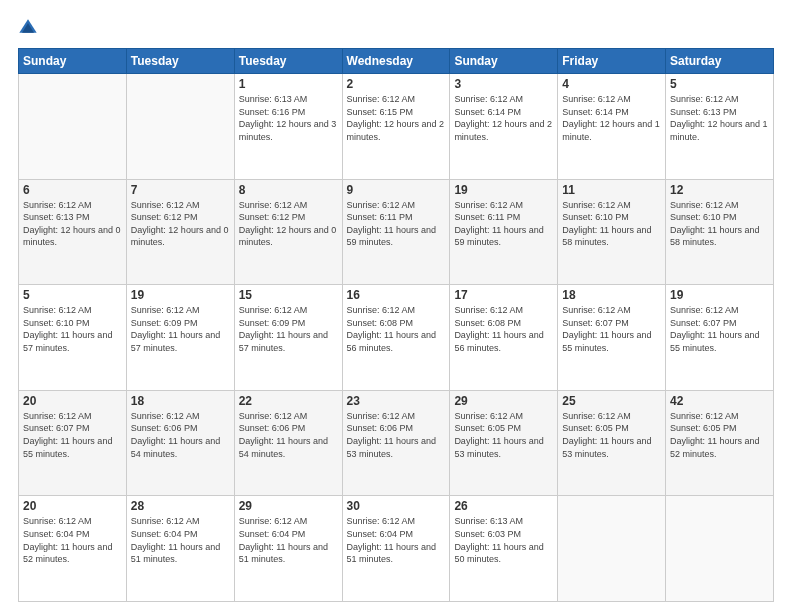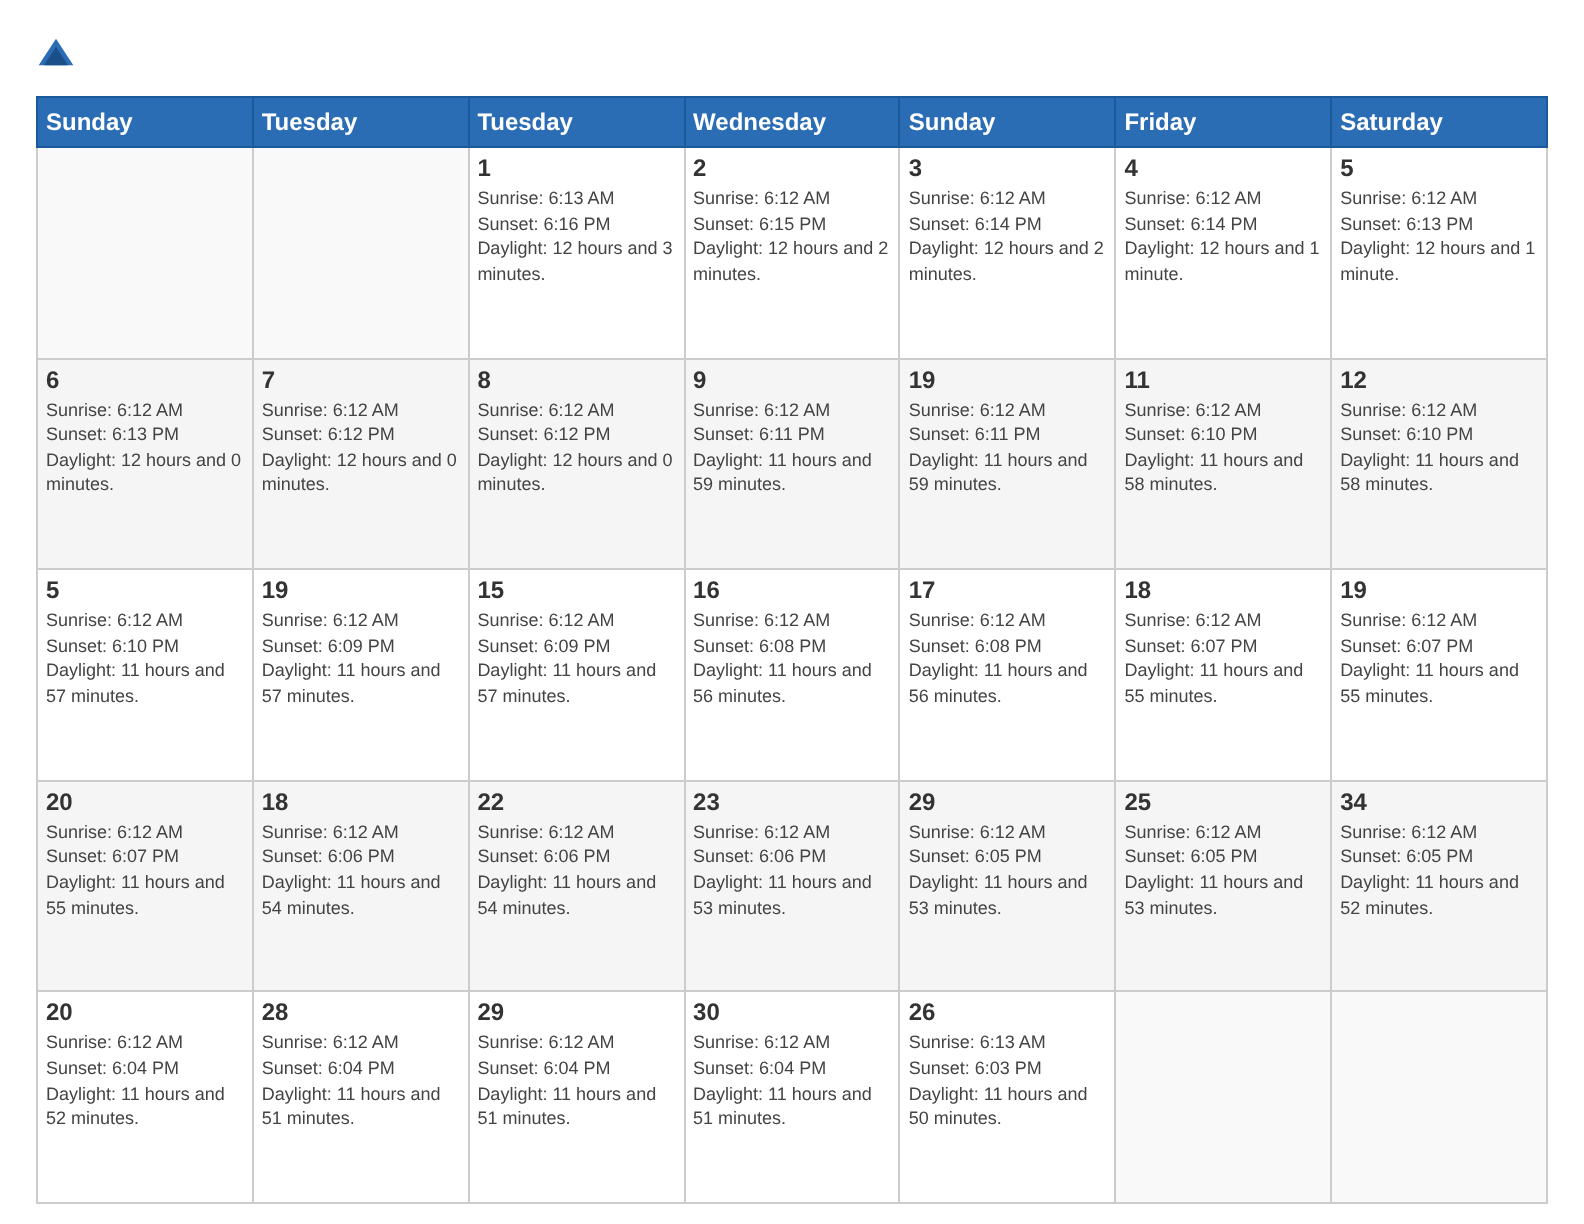--- a/index.html
+++ b/index.html
@@ -240,21 +240,21 @@
           </td>
           <td>
             <span class="day-num">29</span>
             <div class="day-info">Sunrise: 6:12 AM<br>Sunset: 6:05 PM<br>Daylight: 11 hours and 53 minutes.</div>
           </td>
           <td>
             <span class="day-num">25</span>
             <div class="day-info">Sunrise: 6:12 AM<br>Sunset: 6:05 PM<br>Daylight: 11 hours and 53 minutes.</div>
           </td>
           <td>
-            <span class="day-num">34</span>
+            <span class="day-num">42</span>
             <div class="day-info">Sunrise: 6:12 AM<br>Sunset: 6:05 PM<br>Daylight: 11 hours and 52 minutes.</div>
           </td>
         </tr>
         <tr>
           <td>
             <span class="day-num">20</span>
             <div class="day-info">Sunrise: 6:12 AM<br>Sunset: 6:04 PM<br>Daylight: 11 hours and 52 minutes.</div>
           </td>
           <td>
             <span class="day-num">28</span>

